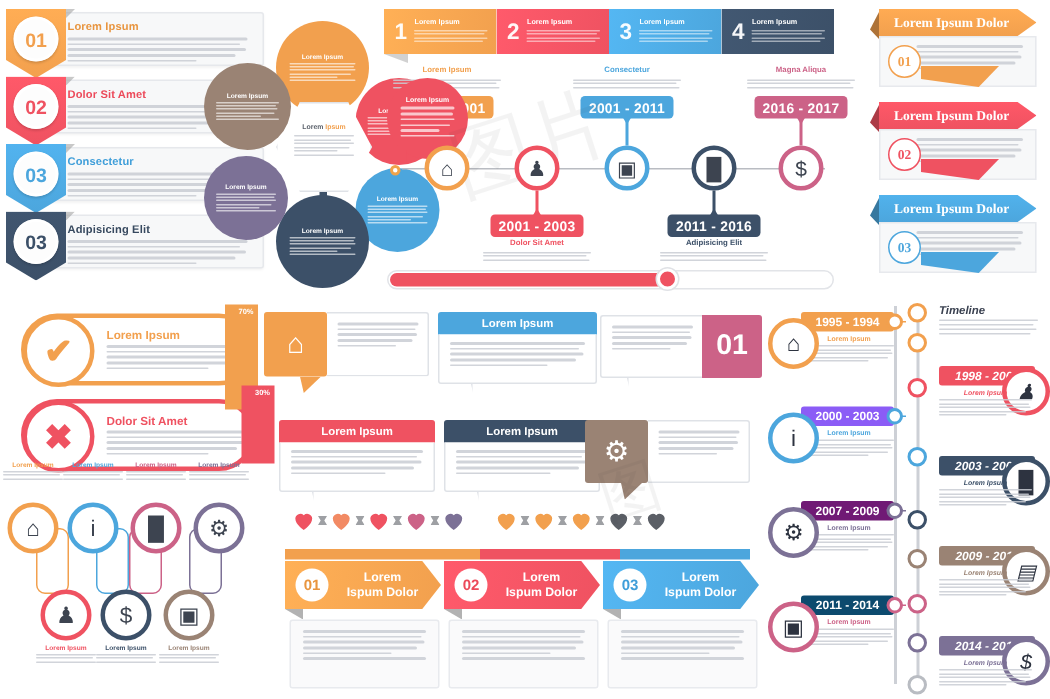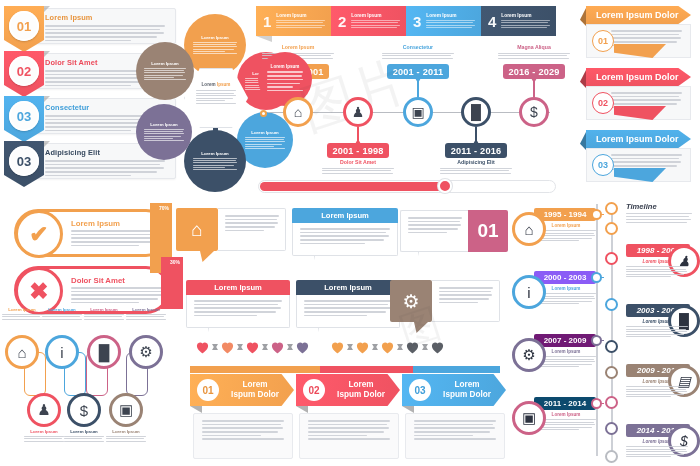--- a/index.html
+++ b/index.html
@@ -108,21 +108,21 @@
   .htl .conn { position:absolute; width:1.4px; background:#cfd2d7; }
 
   
   .slider { position:absolute; left:258px; top:180px; width:298px; height:13px;
     background:#fff; border:1px solid #e2e4e8; border-radius:7px; }
   .slider .fill { position:absolute; left:1px; top:1px; height:9px; border-radius:5px; }
   .slider .knob { position:absolute; top:-2px; width:14px; height:14px; border-radius:50%;
     border:2px solid #fff; box-shadow:0 0 0 1px #e0e2e6; }
 
   
-  .arb { position:absolute; width:118px; height:58px; }
+  .arb { position:absolute; width:118px; height:58px;font-family:Liberation Serif, serif; }
   .arb .head {
     position:absolute; left:8px; top:0; width:105px; height:18px;
     clip-path:polygon(0 0,88% 0,100% 50%,88% 100%,0 100%);
     display:flex; align-items:center; padding-left:10px;
     color:#fff; font-size:9px; font-weight:bold;
   }
   .arb .headfold { position:absolute; left:2px; top:2px; width:6px; height:18px;
     background:rgba(0,0,0,.28); clip-path:polygon(100% 0,100% 100%,0 65%); }
   .arb .body { position:absolute; left:8px; top:18px; width:105px; height:34px;
     background:#f7f8f9; border:1px solid #e7e9ed; }
@@ -432,21 +432,21 @@
           <span class="lines ">
             <i></i>
             <i></i>
             <i></i>
           </span>
         </div>
         <div class="nodecirc" style="left: 85px; top: 51px; border-color: rgb(239, 82, 97);">
           <span>♟</span>
         </div>
         <div class="conn" style="left: 99.3px; top: 81px; height: 17px; background: rgb(239, 82, 97);"></div>
-        <div class="ylabel dn" style="left: 69px; top: 97px; background: rgb(239, 82, 97);">2001 - 1998</div>
+        <div class="ylabel dn" style="left: 69px; top: 97px; background: rgb(239, 82, 97);">2001 - 2003</div>
         <div class="cap" style="left: 64px; top: 113px;">
           <h6 style="color:#ef5261">Dolor Sit Amet</h6>
           <span class="lines ">
             <i></i>
             <i></i>
             <i></i>
           </span>
         </div>
         <div class="nodecirc" style="left: 145px; top: 51px; border-color: rgb(76, 166, 221);">
           <span>▣</span>
@@ -471,21 +471,21 @@
           <span class="lines ">
             <i></i>
             <i></i>
             <i></i>
           </span>
         </div>
         <div class="nodecirc" style="left: 261px; top: 51px; border-color: rgb(204, 98, 135);">
           <span>$</span>
         </div>
         <div class="conn" style="left: 275.3px; top: 34px; height: 17px; background: rgb(204, 98, 135);"></div>
-        <div class="ylabel up" style="left: 245px; top: 18px; background: rgb(204, 98, 135);">2016 - 2029</div>
+        <div class="ylabel up" style="left: 245px; top: 18px; background: rgb(204, 98, 135);">2016 - 2017</div>
         <div class="cap" style="left: 240px; top: -2px;">
           <h6 style="color:#cc6287">Magna Aliqua</h6>
           <span class="lines ">
             <i></i>
             <i></i>
             <i></i>
           </span>
         </div>
       </div>
   </div>

